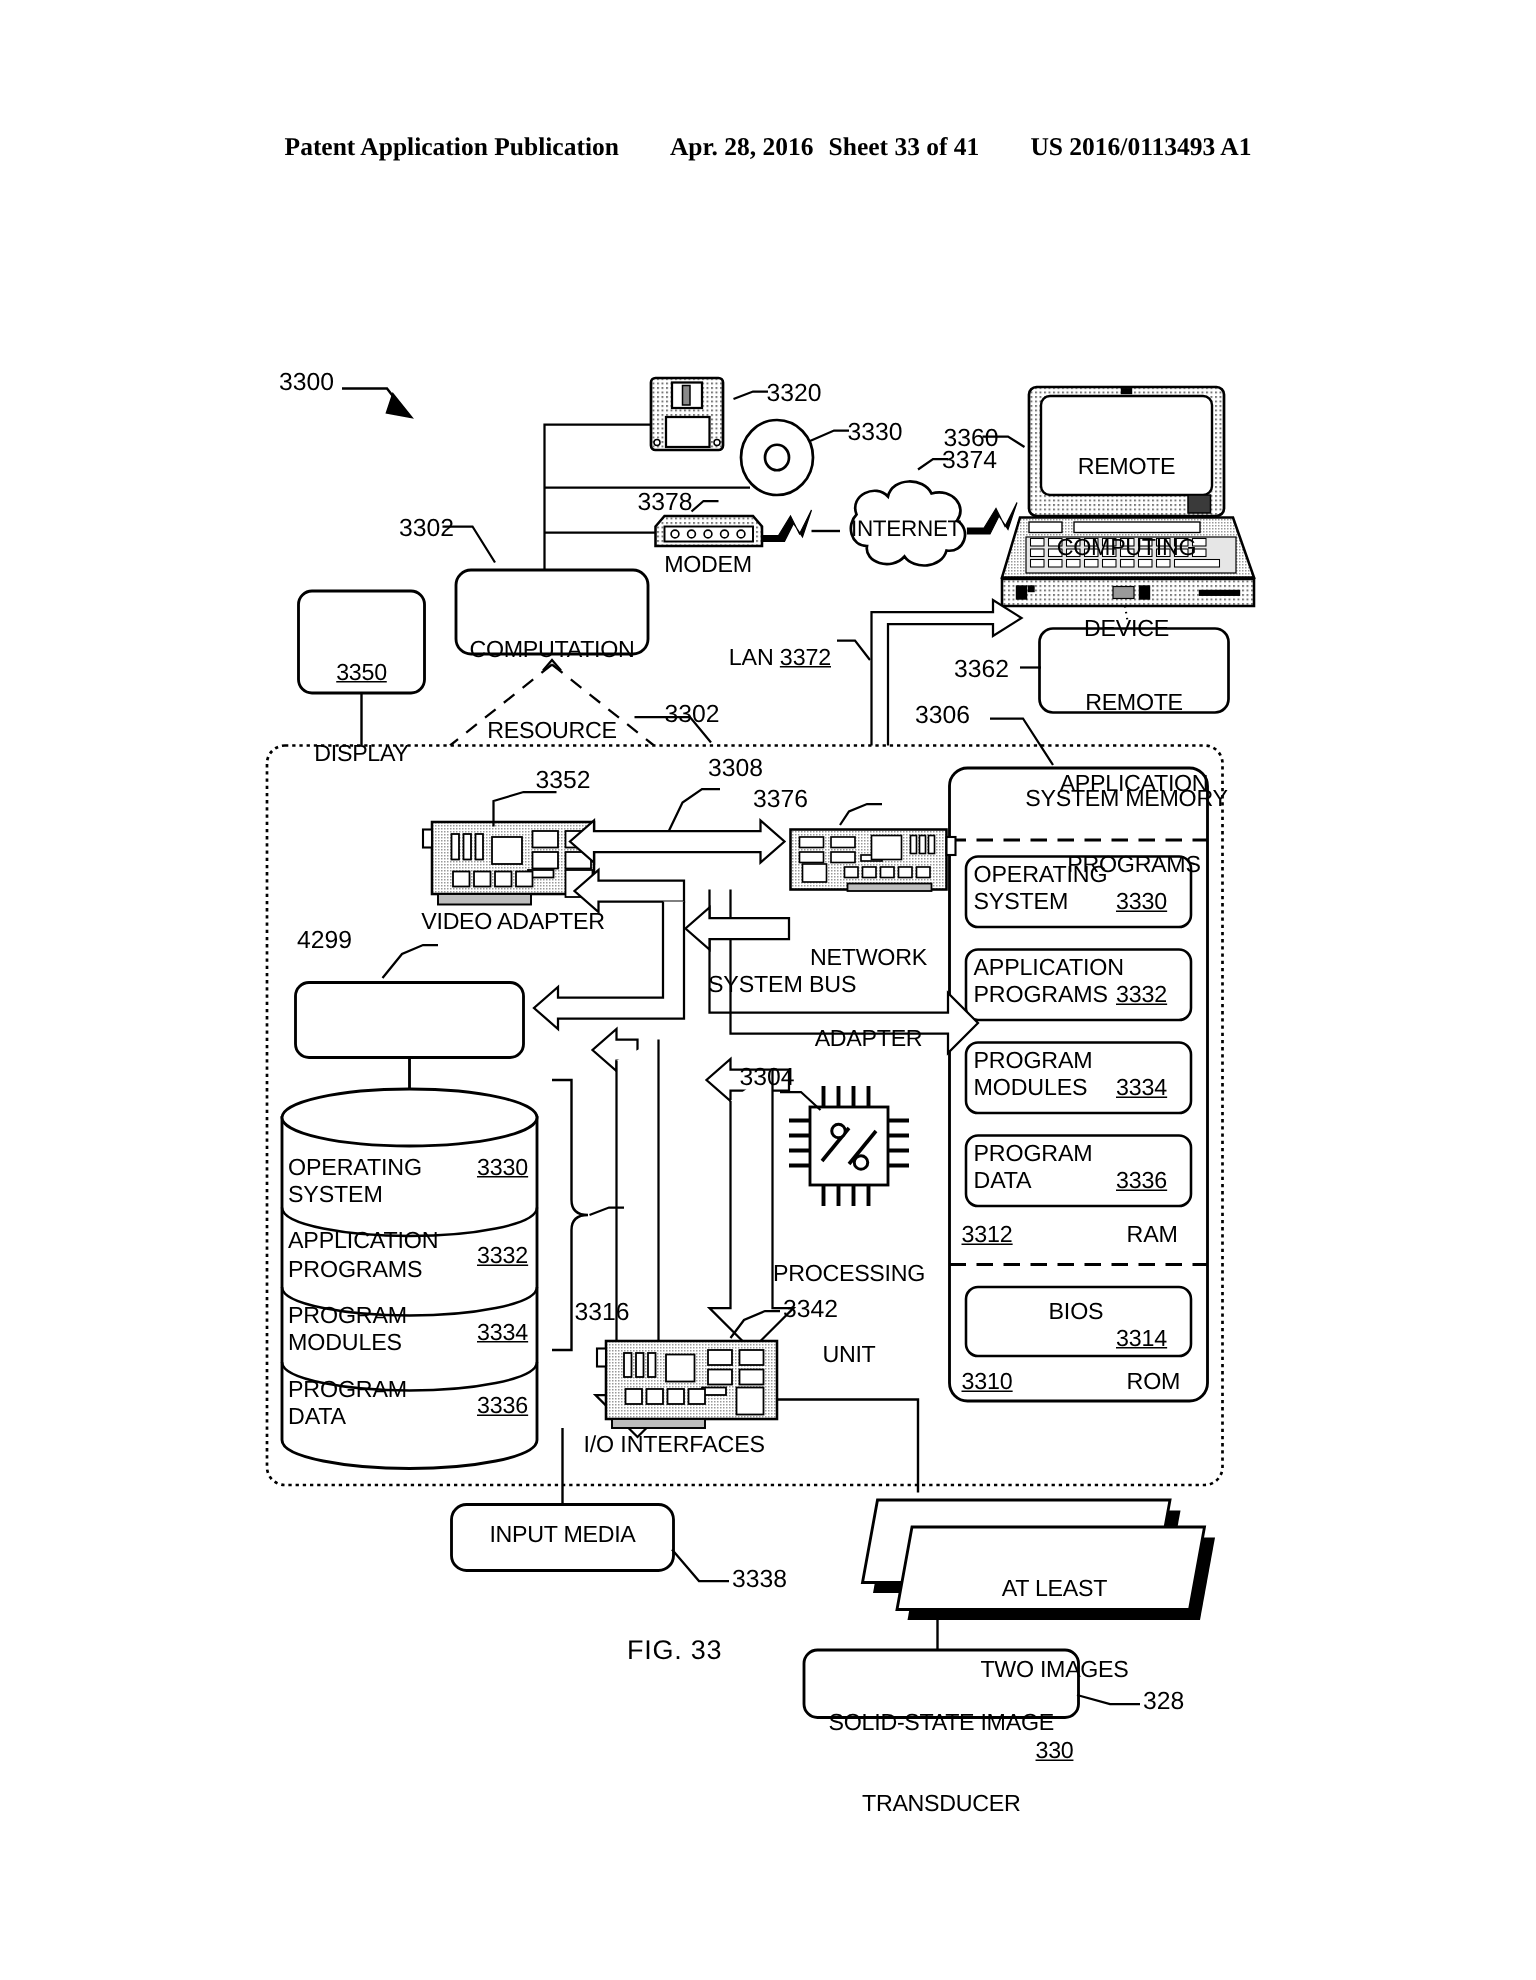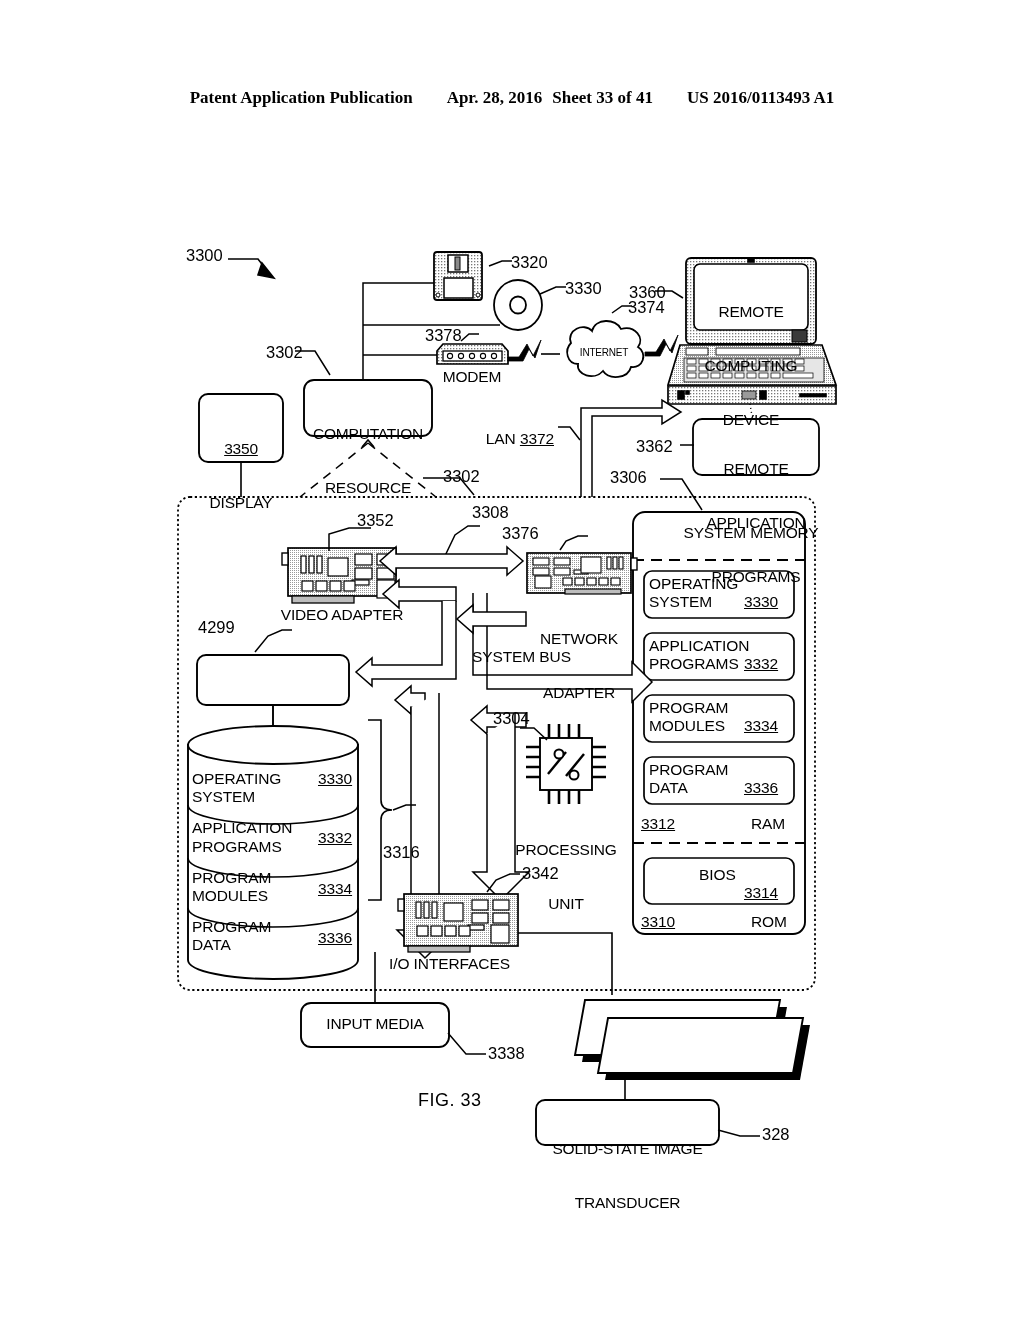--- a/index.html
+++ b/index.html
@@ -344,28 +344,28 @@
   <div class="num" style="left:629px;top:283px;">3360</div>
   <div class="num" style="left:636px;top:437px;">3362</div>
   <div class="num" style="left:266px;top:343px;">3302</div>
   <div class="num" style="left:443px;top:467px;">3302</div>
   <div class="num" style="left:610px;top:468px;">3306</div>
   <div class="num" style="left:357px;top:511px;">3352</div>
   <div class="num" style="left:472px;top:503px;">3308</div>
   <div class="num" style="left:502px;top:524px;">3376</div>
   <div class="num" style="left:198px;top:618px;">4299</div>
   <div class="num" style="left:493px;top:709px;">3304</div>
-  <div class="num" style="left:383px;top:843px;">3316</div>
+  <div class="num" style="left:383px;top:866px;">3316</div>
   <div class="num" style="left:522px;top:864px;">3342</div>
   <div class="num" style="left:488px;top:1044px;">3338</div>
   <div class="num" style="left:762px;top:1125px;">328</div>
 
   <div class="tc" style="left:412px;top:368px;width:120px;">MODEM</div>
 
-  <div class="tc" style="left:552px;top:344px;width:104px;font-size:10px;">INTERNET</div>
+  <div class="tc" style="left:552px;top:344px;width:104px;font-size:15px;">INTERNET</div>
 
   <div class="tc" style="left:694px;top:267px;width:114px;">
     <div>REMOTE</div>
     <div>COMPUTING</div>
     <div>DEVICE</div>
   </div>
 
   <div class="tc" style="left:693px;top:424px;width:126px;">
     <div>REMOTE</div>
     <div>APPLICATION</div>
@@ -398,20 +398,25 @@
 
   <div class="tc" style="left:508px;top:805px;width:116px;">
     <div>PROCESSING</div>
     <div>UNIT</div>
   </div>
 
   <div class="t" style="left:389px;top:955px;">I/O INTERFACES</div>
 
   <div class="tc" style="left:301px;top:1015px;width:148px;">INPUT MEDIA</div>
 
+  <div class="tc" style="left:608px;top:1015px;width:190px;">
+    <div>AT LEAST</div>
+    <div>TWO IMAGES</div>
+    <div class="u">330</div>
+  </div>
 
   <div class="tc" style="left:536px;top:1104px;width:183px;">
     <div>SOLID-STATE IMAGE</div>
     <div>TRANSDUCER</div>
   </div>
 
   <div class="figlbl" style="left:418px;top:1090px;">FIG. 33</div>
 
   <div class="tc" style="left:633px;top:524px;width:172px;padding-left:32px;">SYSTEM MEMORY</div>
 

